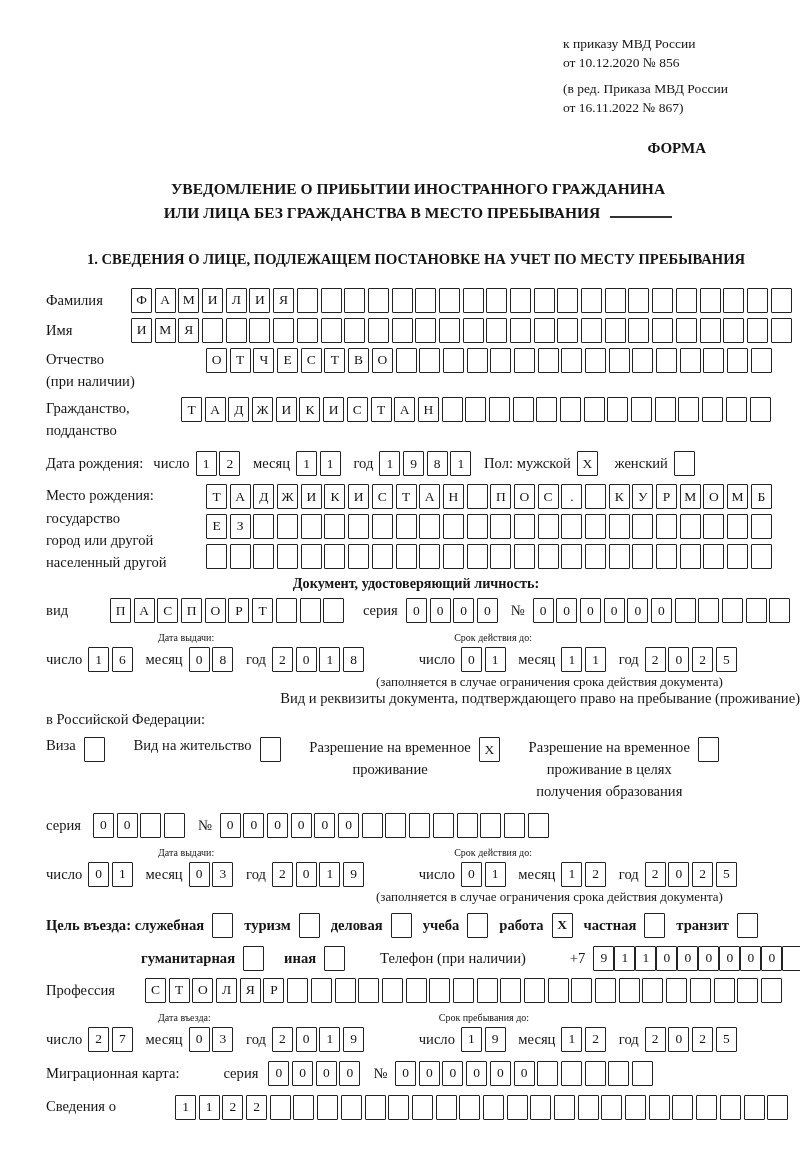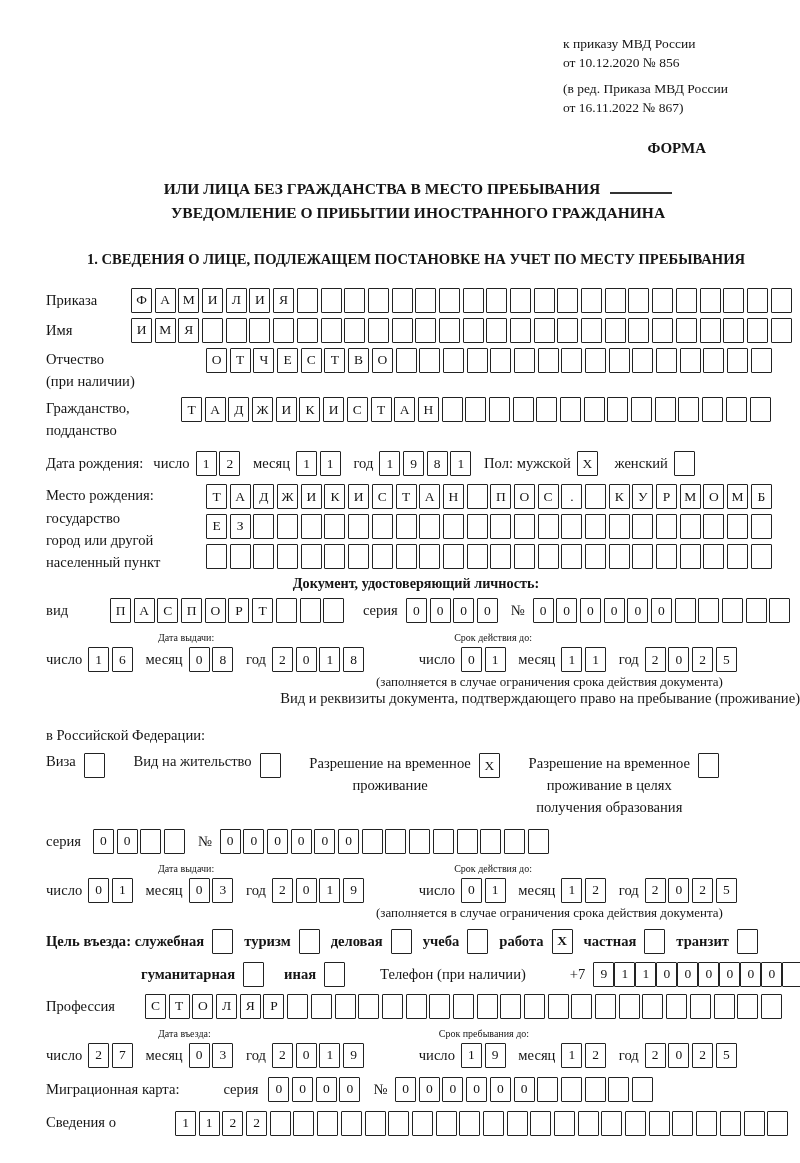--- a/index.html
+++ b/index.html
@@ -67,28 +67,28 @@
     <div>к приказу МВД России</div>
     <div>от 10.12.2020 № 856</div>
     <div class="hdr-gap"></div>
     <div>(в ред. Приказа МВД России</div>
     <div>от 16.11.2022 № 867)</div>
   </div>
 
   <div class="form-label">ФОРМА</div>
 
   <div class="title">
+    <div>УВЕДОМЛЕНИЕ О ПРИБЫТИИ ИНОСТРАННОГО ГРАЖДАНИНА</div>
     <div><span>ИЛИ ЛИЦА БЕЗ ГРАЖДАНСТВА В МЕСТО ПРЕБЫВАНИЯ</span><span class="uline"></span></div>
-    <div>УВЕДОМЛЕНИЕ О ПРИБЫТИИ ИНОСТРАННОГО ГРАЖДАНИНА</div>
   </div>
 
   <div class="sec-heading">1. СВЕДЕНИЯ О ЛИЦЕ, ПОДЛЕЖАЩЕМ ПОСТАНОВКЕ НА УЧЕТ ПО МЕСТУ ПРЕБЫВАНИЯ</div>
 
   <div class="row" style="margin-top:20px;">
-    <span class="lbl w85">Приказа</span>
+    <span class="lbl w85">Фамилия</span>
     <span class="cells">
         <span class="cell">Ф</span>
         <span class="cell">А</span>
         <span class="cell">М</span>
         <span class="cell">И</span>
         <span class="cell">Л</span>
         <span class="cell">И</span>
         <span class="cell">Я</span>
         <span class="cell"></span>
         <span class="cell"></span>
@@ -238,21 +238,21 @@
     <span class="cell">X</span>
     <span class="dlab" style="margin-left:14px;">женский</span>
     <span class="cell"></span>
   </div>
 
   <div class="row top" style="margin-top:8px;">
     <span class="lblcol w160">
       <div>Место рождения:</div>
       <div>государство</div>
       <div>город или другой</div>
-      <div>населенный пункт</div>
+      <div>населенный другой</div>
     </span>
     <span class="stack">
       <span class="cells">
           <span class="cell">Т</span>
           <span class="cell">А</span>
           <span class="cell">Д</span>
           <span class="cell">Ж</span>
           <span class="cell">И</span>
           <span class="cell">К</span>
           <span class="cell">И</span>
@@ -409,21 +409,21 @@
           <span class="cell">2</span>
           <span class="cell">0</span>
           <span class="cell">2</span>
           <span class="cell">5</span>
         </span>
     </span>
   </div>
   <div class="note note-right">(заполняется в случае ограничения срока действия документа)</div>
 
   <div class="lbl" style="text-align:right;">Вид и реквизиты документа, подтверждающего право на пребывание (проживание)</div>
-  <div class="lbl" style="margin-top:20px;">в Российской Федерации:</div>
+  <div class="lbl" style="margin-top:4px;">в Российской Федерации:</div>
 
   <div class="row top" style="margin-top:9px;">
     <span class="lbl">Виза</span>
     <span class="cb cell"></span>
     <span class="lbl chkgap">Вид на жительство</span>
     <span class="cb cell"></span>
     <span class="chk-label-c chkgap">
       <div>Разрешение на временное</div>
       <div>проживание</div>
     </span>

